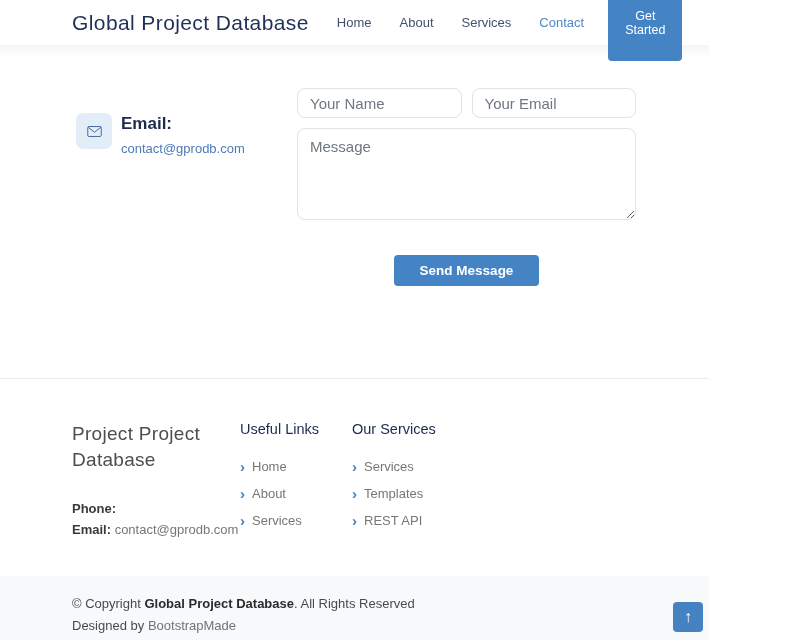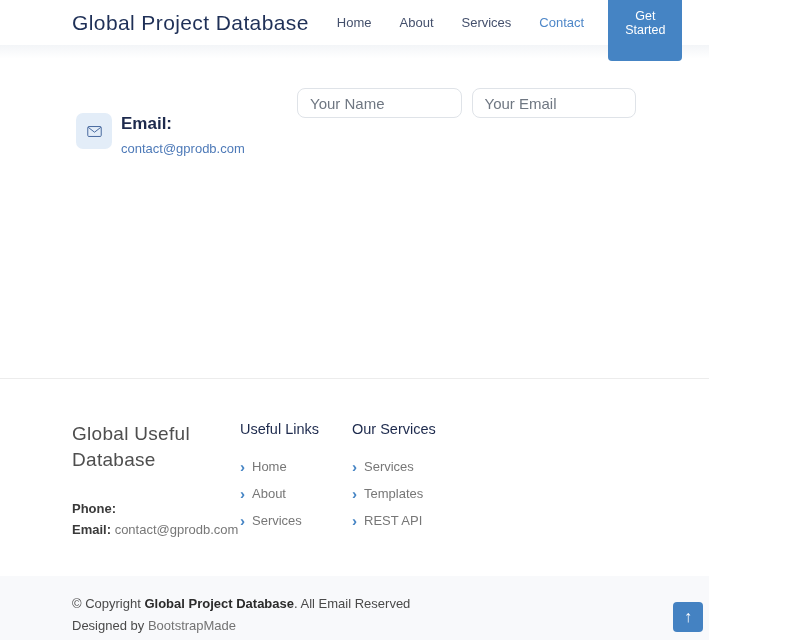--- a/index.html
+++ b/index.html
@@ -155,30 +155,34 @@
         <h4>Email:</h4>
         <a>contact@gprodb.com</a>
       </div>
     </div>
 
     <form class="form-col">
       <div class="form-row">
         <input type="text" placeholder="Your Name" style="">
         <input type="text" placeholder="Your Email" style="">
       </div>
+      <textarea class="field-gap" placeholder="Message" style=""></textarea>
+      <div class="btn-wrap">
+        <button class="send-btn">Send Message</button>
+      </div>
     </form>
 
   </main>
 
   <footer>
     <div class="footer-top">
 
       <div class="f-about">
         <div class="f-logo">
-          <span>Global Useful</span>
+          <span>Project Project</span>
           <span>Database</span>
         </div>
         <p class="f-contact">
           <strong>Phone:</strong><br>
           <strong>Email:</strong><span> contact@gprodb.com</span>
         </p>
       </div>
 
       <div class="f-links">
         <h4>Useful Links</h4>
@@ -212,21 +216,21 @@
           <li>
             <span class="chevron">›</span>
             <a>REST API</a>
           </li>
         </ul>
       </div>
 
     </div>
 
     <div class="footer-bottom">
-      <div><span>© Copyright </span><strong>Global Project Database</strong><span>. All Email Reserved</span></div>
+      <div><span>© Copyright </span><strong>Global Project Database</strong><span>. All Rights Reserved</span></div>
       <div><span>Designed by </span><a>BootstrapMade</a></div>
     </div>
   </footer>
 
   <button class="scroll-top">
     <span>↑</span>
   </button>
 
 </div>
 

